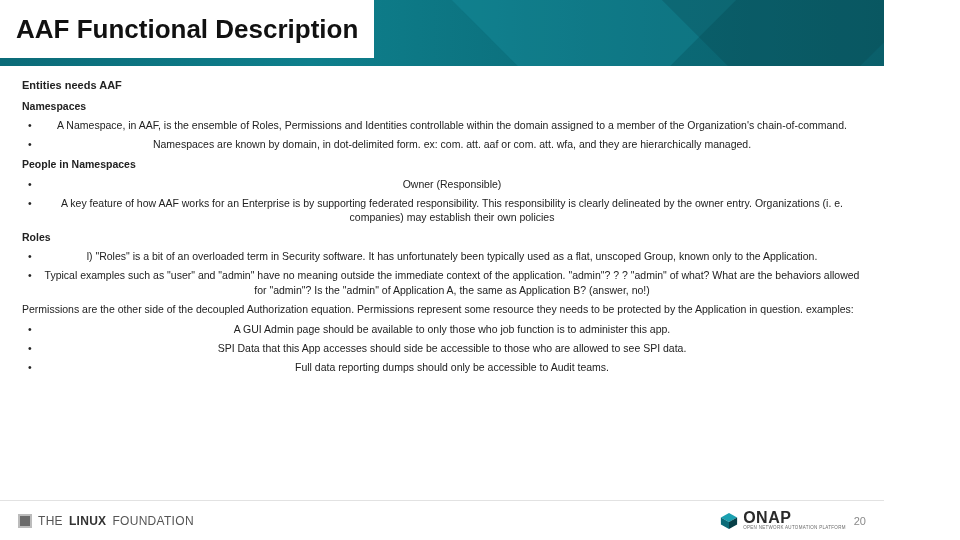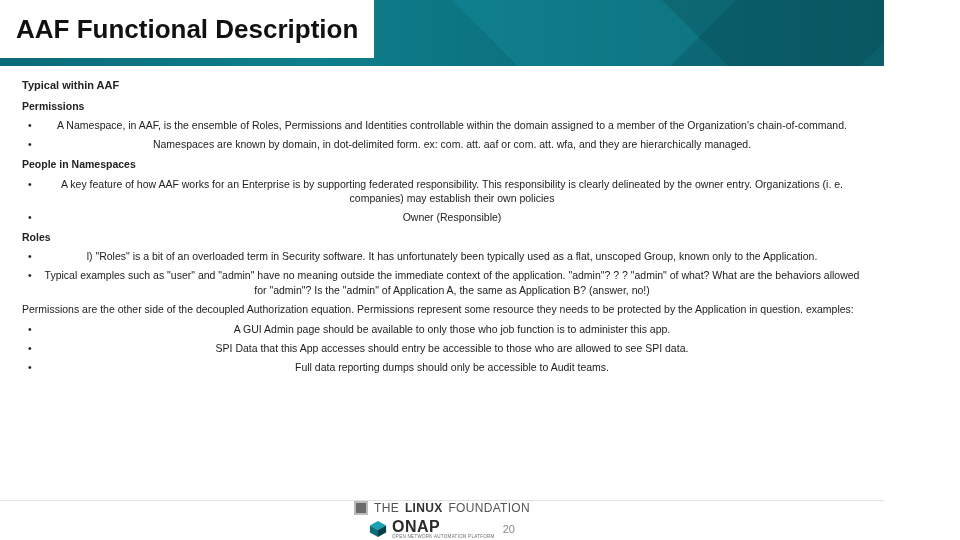--- a/index.html
+++ b/index.html
@@ -17,21 +17,21 @@
   
   .content { padding: 12px 22px 0 22px; font-size: 10.5px; line-height: 1.35; color:#222; }
   .content .h-a { font-weight: 700; font-size: 11px; margin-bottom: 6px; }
   .content .h-b { font-weight: 700; font-size: 10.5px; margin: 6px 0 4px 0; }
   .content p { margin: 4px 0 6px 0; }
   .content ul { list-style: none; padding: 0; margin: 0 0 4px 0; text-align: center; }
   .content li { position: relative; padding-left: 20px; margin: 5px 0; }
   .content li::before { content:"•"; position:absolute; left:6px; top:0; color:#222; }
 
   
-  .footer { position:absolute; bottom:0; left:0; right:0; height:40px; border-top:1px solid #e2e2e2; display:flex; align-items:center; justify-content:space-between; padding:0 18px;flex-direction:column; }
+  .footer { position:absolute; bottom:0; left:0; right:0; height:40px; border-top:1px solid #e2e2e2; display:flex; align-items:center; justify-content:space-between; padding:0 18px; }
   .lf-logo { display:flex; align-items:center; gap:6px; color:#333; }
   .lf-logo .sq { width:14px; height:14px; background:#6b6b6b; border:2px solid #bcbcbc; }
   .lf-logo .txt1 { font-size:12px; font-weight:300; letter-spacing:0.3px; color:#555; }
   .lf-logo .txt2 { font-size:12px; font-weight:700; letter-spacing:0.3px; color:#333; }
   .right { display:flex; align-items:center; gap:8px; }
   .onap-logo { display:flex; align-items:center; gap:5px; }
   .onap-cube { width:18px; height:18px; position:relative; }
   .onap-cube svg { width:18px; height:18px; display:block; }
   .onap-word { font-size:16px; font-weight:800; color:#2a2a2a; letter-spacing:0.5px; }
   .onap-sub { font-size:4.5px; color:#6a6a6a; letter-spacing:0.3px; line-height:1; position:relative; top:-1px; }
@@ -43,44 +43,44 @@
 
 <div class="slide">
 
   <div class="banner">
     <div class="title-strip">
       <h1>AAF Functional Description</h1>
     </div>
   </div>
 
   <div class="content">
-    <div class="h-a">Typical within AAF</div>
+    <div class="h-a">Entities needs AAF</div>
 
-    <div class="h-b">Permissions</div>
+    <div class="h-b">Namespaces</div>
     <ul>
       <li><span>A Namespace, in AAF, is the ensemble of Roles, Permissions and Identities controllable within the domain assigned to a member of the Organization's chain-of-command.</span></li>
       <li><span>Namespaces are known by domain, in dot-delimited form.  ex:   com. att. aaf or com. att. wfa, and they are hierarchically managed.</span></li>
     </ul>
 
     <div class="h-b">People in Namespaces</div>
     <ul>
+      <li><span>Owner (Responsible)</span></li>
       <li><span>A key feature of how AAF works for an Enterprise is by supporting federated responsibility.  This responsibility is clearly delineated by the owner entry.  Organizations (i. e. companies) may establish their own policies</span></li>
-      <li><span>Owner (Responsible)</span></li>
     </ul>
 
     <div class="h-b">Roles</div>
     <ul>
       <li><span>l)  "Roles" is a bit of an overloaded term in Security software.  It has unfortunately been typically used as a flat, unscoped Group, known only to the Application.</span></li>
       <li><span> Typical examples such as "user" and "admin" have no meaning outside the immediate context of the application.  "admin"? ? ?  "admin" of what?  What are the behaviors allowed for "admin"?  Is the "admin" of Application A, the same as Application B? (answer, no!)</span></li>
     </ul>
 
     <p>Permissions are the other side of the decoupled Authorization equation.  Permissions represent some resource they needs to be protected by the Application in question. examples:</p>
     <ul>
       <li><span>A GUI Admin page should be available to only those who job function is to administer this app.</span></li>
-      <li><span>SPI Data that this App accesses should entry be accessible to those who are allowed to see SPI data.</span></li>
+      <li><span>SPI Data that this App accesses should side be accessible to those who are allowed to see SPI data.</span></li>
       <li><span>Full data reporting dumps should only be accessible to Audit teams.</span></li>
     </ul>
   </div>
 
   <div class="footer">
     <div class="lf-logo">
       <div class="sq"></div>
       <span class="txt1">THE</span>
       <span class="txt2">LINUX</span>
       <span class="txt1">FOUNDATION</span>

